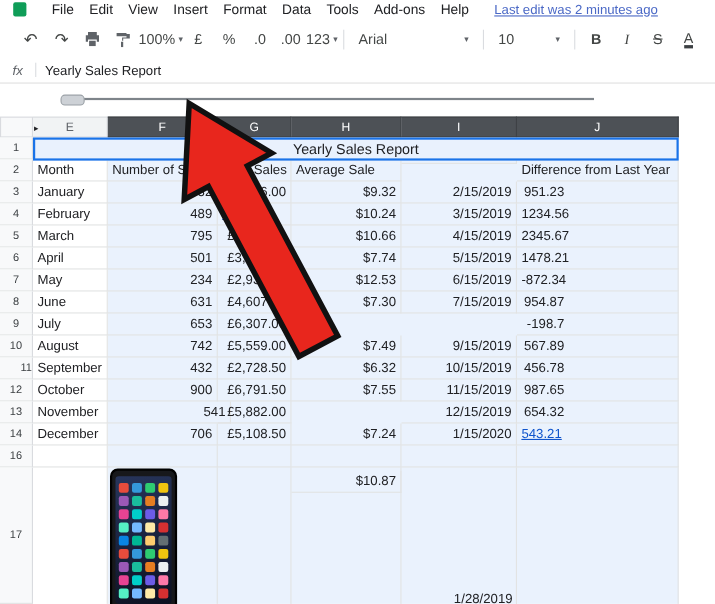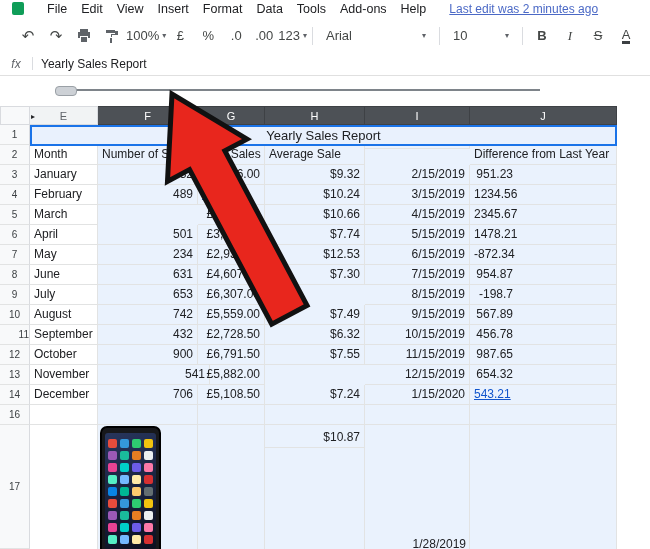--- a/index.html
+++ b/index.html
@@ -163,20 +163,21 @@
       <div class="cell num diffpad" style="left: 470px; top: 165px; width: 147px; height: 20px;">951.23</div>
       <div class="gut" style="left: 0px; top: 185px; width: 30px; height: 20px; line-height: 20px;">4</div>
       <div class="cell txt" style="left: 30px; top: 185px; width: 68px; height: 20px;">February</div>
       <div class="cell num" style="left: 98px; top: 185px; width: 100px; height: 20px;">489</div>
       <div class="cell txt link" style="left: 198px; top: 185px; width: 67px; height: 20px;">5067.45</div>
       <div class="cell num" style="left: 265px; top: 185px; width: 100px; height: 20px;">$10.24</div>
       <div class="cell num" style="left: 365px; top: 185px; width: 105px; height: 20px;">3/15/2019</div>
       <div class="cell num diffpad" style="left: 470px; top: 185px; width: 147px; height: 20px;">1234.56</div>
       <div class="gut" style="left: 0px; top: 205px; width: 30px; height: 20px; line-height: 20px;">5</div>
       <div class="cell txt" style="left: 30px; top: 205px; width: 68px; height: 20px;">March</div>
+      <div class="cell num" style="left: 98px; top: 205px; width: 100px; height: 20px;">795</div>
       <div class="cell num" style="left: 198px; top: 205px; width: 67px; height: 20px;">£8,474.50</div>
       <div class="cell num" style="left: 265px; top: 205px; width: 100px; height: 20px;">$10.66</div>
       <div class="cell num" style="left: 365px; top: 205px; width: 105px; height: 20px;">4/15/2019</div>
       <div class="cell num diffpad" style="left: 470px; top: 205px; width: 147px; height: 20px;">2345.67</div>
       <div class="gut" style="left: 0px; top: 225px; width: 30px; height: 20px; line-height: 20px;">6</div>
       <div class="cell txt" style="left: 30px; top: 225px; width: 68px; height: 20px;">April</div>
       <div class="cell num" style="left: 98px; top: 225px; width: 100px; height: 20px;">501</div>
       <div class="cell num" style="left: 198px; top: 225px; width: 67px; height: 20px;">£3,877.50</div>
       <div class="cell num" style="left: 265px; top: 225px; width: 100px; height: 20px;">$7.74</div>
       <div class="cell num" style="left: 365px; top: 225px; width: 105px; height: 20px;">5/15/2019</div>
@@ -192,21 +193,20 @@
       <div class="cell txt" style="left: 30px; top: 265px; width: 68px; height: 20px;">June</div>
       <div class="cell num" style="left: 98px; top: 265px; width: 100px; height: 20px;">631</div>
       <div class="cell num" style="left: 198px; top: 265px; width: 67px; height: 20px;">£4,607.00</div>
       <div class="cell num" style="left: 265px; top: 265px; width: 100px; height: 20px;">$7.30</div>
       <div class="cell num" style="left: 365px; top: 265px; width: 105px; height: 20px;">7/15/2019</div>
       <div class="cell num diffpad" style="left: 470px; top: 265px; width: 147px; height: 20px;">954.87</div>
       <div class="gut" style="left: 0px; top: 285px; width: 30px; height: 20px; line-height: 20px;">9</div>
       <div class="cell txt" style="left: 30px; top: 285px; width: 68px; height: 20px;">July</div>
       <div class="cell num" style="left: 98px; top: 285px; width: 100px; height: 20px;">653</div>
       <div class="cell num" style="left: 198px; top: 285px; width: 67px; height: 20px;">£6,307.00</div>
-      <div class="cell num" style="left: 365px; top: 285px; width: 105px; height: 20px;">8/15/2019</div>
       <div class="cell num diffpad" style="left: 470px; top: 285px; width: 147px; height: 20px;">-198.7</div>
       <div class="gut" style="left: 0px; top: 305px; width: 30px; height: 20px; line-height: 20px;">10</div>
       <div class="cell txt" style="left: 30px; top: 305px; width: 68px; height: 20px;">August</div>
       <div class="cell num" style="left: 98px; top: 305px; width: 100px; height: 20px;">742</div>
       <div class="cell num" style="left: 198px; top: 305px; width: 67px; height: 20px;">£5,559.00</div>
       <div class="cell num" style="left: 265px; top: 305px; width: 100px; height: 20px;">$7.49</div>
       <div class="cell num" style="left: 365px; top: 305px; width: 105px; height: 20px;">9/15/2019</div>
       <div class="cell num diffpad" style="left: 470px; top: 305px; width: 147px; height: 20px;">567.89</div>
       <div class="gut" style="left: 0px; top: 325px; width: 30px; height: 20px; line-height: 20px; text-align: right;">11</div>
       <div class="cell txt" style="left: 30px; top: 325px; width: 68px; height: 20px;">September</div>

